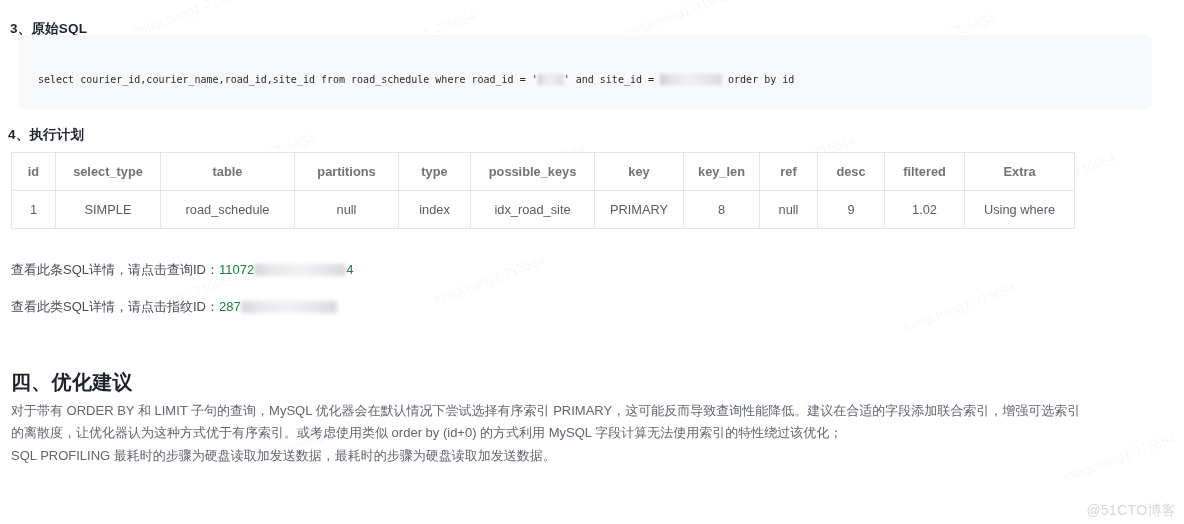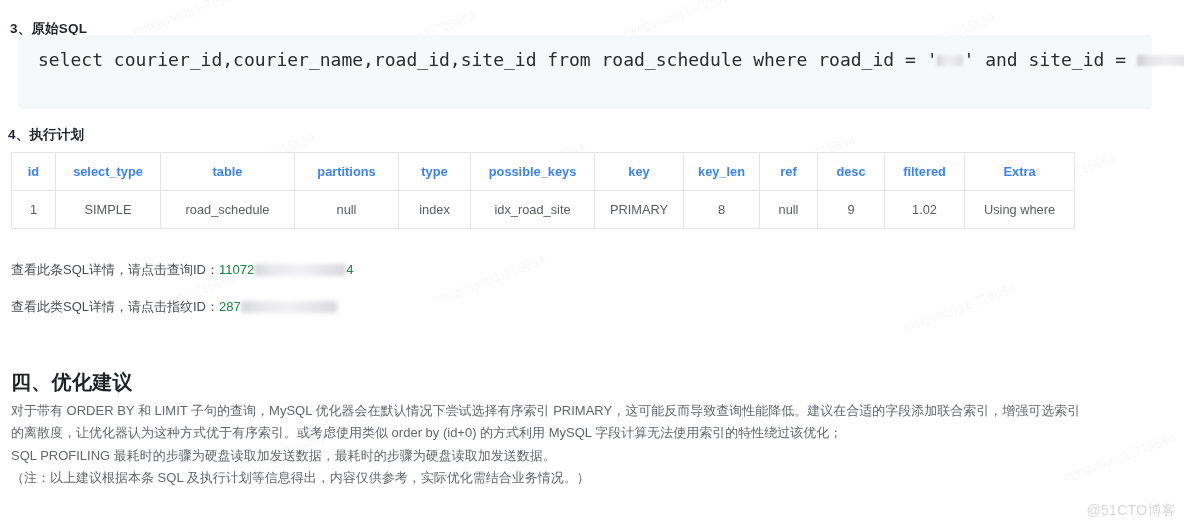--- a/index.html
+++ b/index.html
@@ -36,25 +36,26 @@
     top: 35px;
     width: 1134px;
     height: 74px;
     background: #f7f8fa;
     border-radius: 5px;
     box-sizing: border-box;
     padding: 14px 20px 0 20px;
   }
   .code-line {
     font-family: "DejaVu Sans Mono", "Liberation Mono", monospace;
-    font-size: 18px;
+    font-size: 10px;
     line-height: 21px;
     color: #2b2b2b;
     white-space: pre;
     letter-spacing: 0px;
+    margin-top: 20px;
   }
   .code-line .redact {
     display: inline-block;
     vertical-align: middle;
     background: linear-gradient(90deg,#cfcfd2 0%,#e4e4e6 18%,#efeff1 45%,#e8e8ea 70%,#dcdcde 100%);
     filter: blur(1.6px);
     border-radius: 1px;
     height: 11px;
     position: relative;
     top: -1px;
@@ -75,21 +76,21 @@
     border: 1px solid #e3e5e8;
     text-align: center;
     font-size: 12.8px;
     height: 27px;
     padding: 0 4px;
     white-space: nowrap;
     overflow: hidden;
   }
   .plan-table th {
     font-weight: 700;
-    color: #3b82f6;
+    color: #737373;
     height: 37px;
   }
   .plan-table td {
     font-weight: 400;
     color: #595c63;
     height: 37px;
   }
 
   
   .link-line {
@@ -246,16 +247,15 @@
 
 <div id="head-advice">四、优化建议</div>
 
 <div id="advice-p1" class="advice">
   <span class="ln">对于带有 ORDER BY 和 LIMIT 子句的查询，MySQL 优化器会在默认情况下尝试选择有序索引 PRIMARY，这可能反而导致查询性能降低。建议在合适的字段添加联合索引，增强可选索引</span>
   <span class="ln">的离散度，让优化器认为这种方式优于有序索引。或考虑使用类似 order by (id+0) 的方式利用 MySQL 字段计算无法使用索引的特性绕过该优化；</span>
 </div>
 
 <div id="advice-p2" class="advice">
   <span class="ln">SQL PROFILING 最耗时的步骤为硬盘读取加发送数据，最耗时的步骤为硬盘读取加发送数据。</span>
-  <span class="ln">（注：以上建议根据本条 SQL 及执行计划等信息得出，内容仅供参考，实际优化需结合业务情况。）</span>
 </div>
 
 <div id="watermark">@51CTO博客</div>
 
 </body></html>

